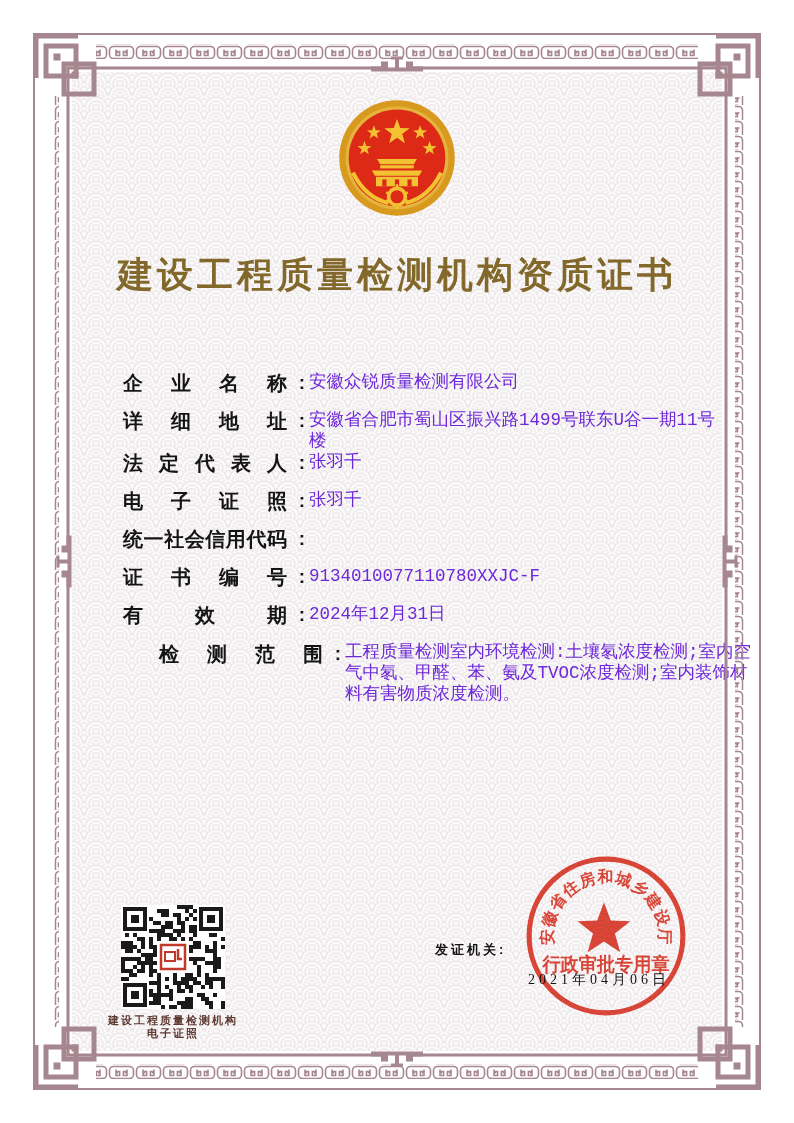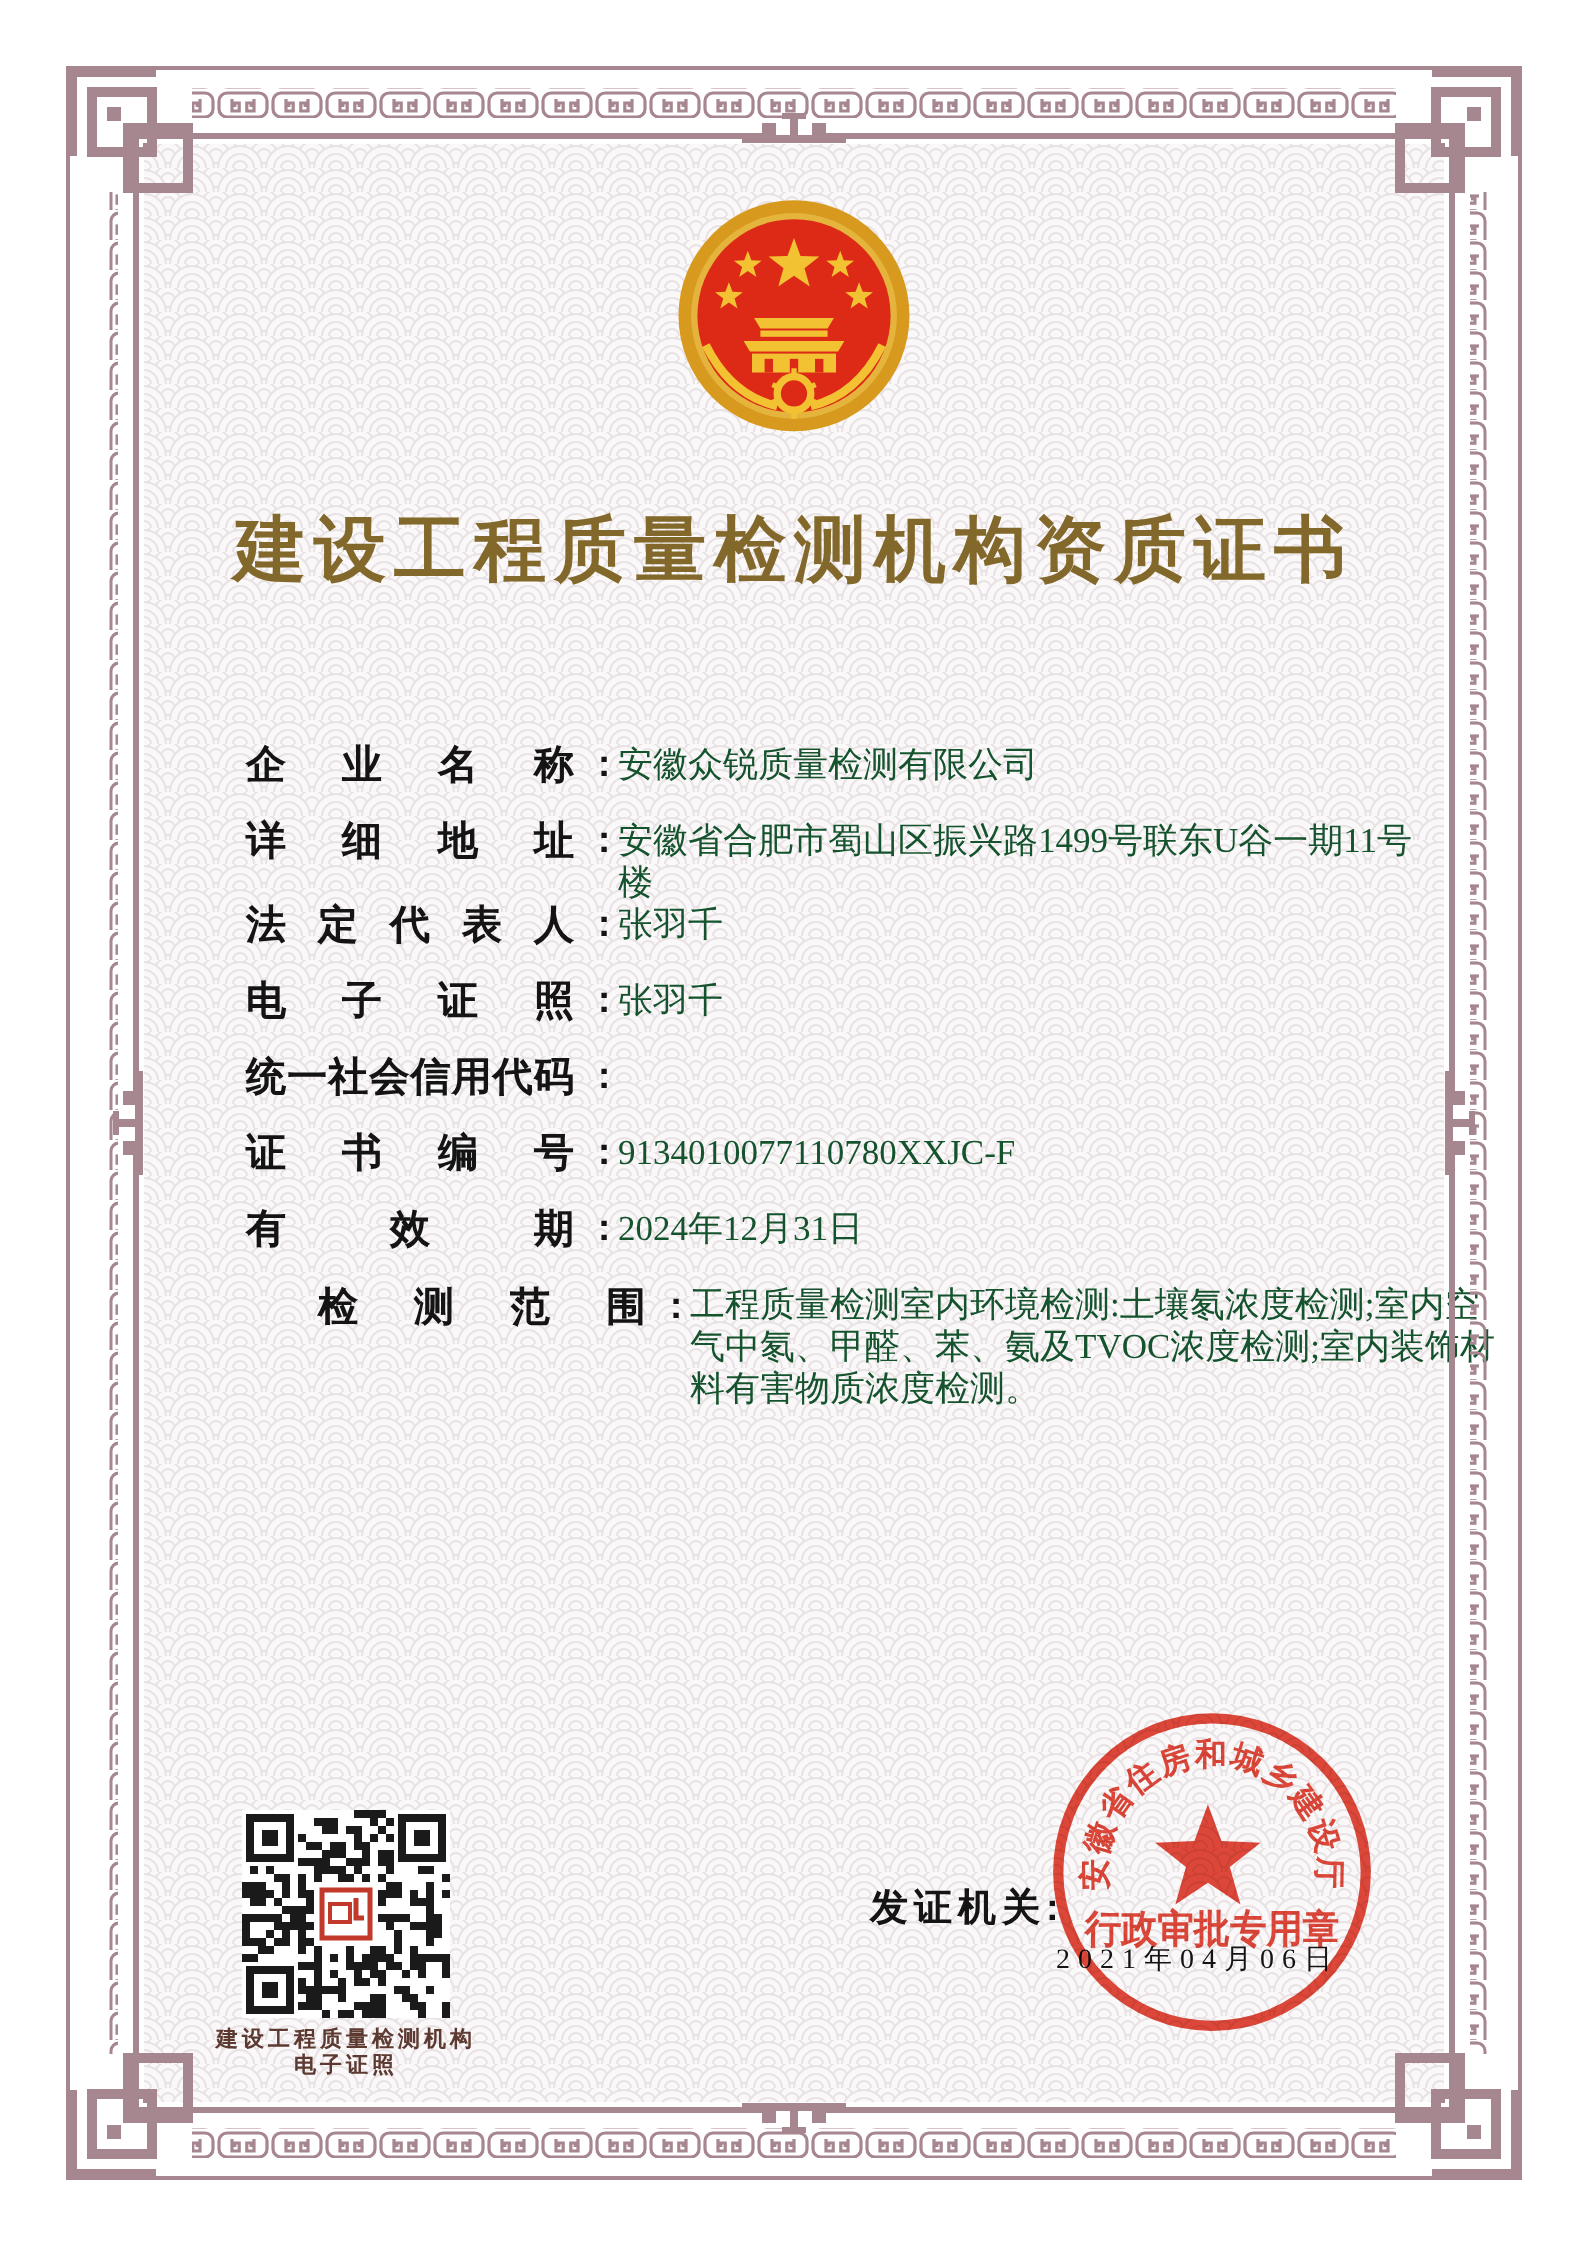--- a/index.html
+++ b/index.html
@@ -34,36 +34,36 @@
     width:164px; flex:0 0 164px;
     font-size:20px; font-weight:bold; color:#141414; line-height:22px;
     text-align:justify; text-align-last:justify;
   }
   .f-colon {
     width:14px; flex:0 0 14px; margin-left:8px;
     font-size:19px; font-weight:bold; color:#141414; text-align:center;
   }
   .f-value {
     width:406px; flex:0 0 406px;
-    font-family:Liberation Serif, serif;
-    font-size:17.5px; color:#14532d; line-height:21px;
+    font-family:Liberation Mono, monospace;
+    font-size:17.5px; color:#6d28d9; line-height:21px;
     word-break:break-all;
   }
   .qr-block {
     position:absolute; left:103px; top:905px; width:140px; z-index:2; text-align:center;
   }
   .qr-svg { display:block; margin:0 auto; }
   .qr-caption {
     margin-top:5px; font-size:11px; font-weight:bold; color:#5d3a31;
     letter-spacing:2px; line-height:13px;
     font-family:"Liberation Serif","DejaVu Serif",serif;
   }
   .issuer-label {
     position:absolute; left:435px; top:941px; z-index:1;
-    font-size:19px; font-weight:bold; color:#141414; letter-spacing:3px;
+    font-size:13px; font-weight:bold; color:#141414; letter-spacing:3px;
   }
   .issue-date {
     position:absolute; left:528px; top:971px; width:185px; z-index:1;
     font-family:"Liberation Serif","DejaVu Serif",serif;
     font-size:14px; color:#141414; letter-spacing:4px; white-space:nowrap;
   }
   .seal-svg {
     position:absolute; left:524px; top:854px; width:164px; height:164px;
     z-index:4; opacity:0.88; mix-blend-mode:multiply; pointer-events:none;
   }

